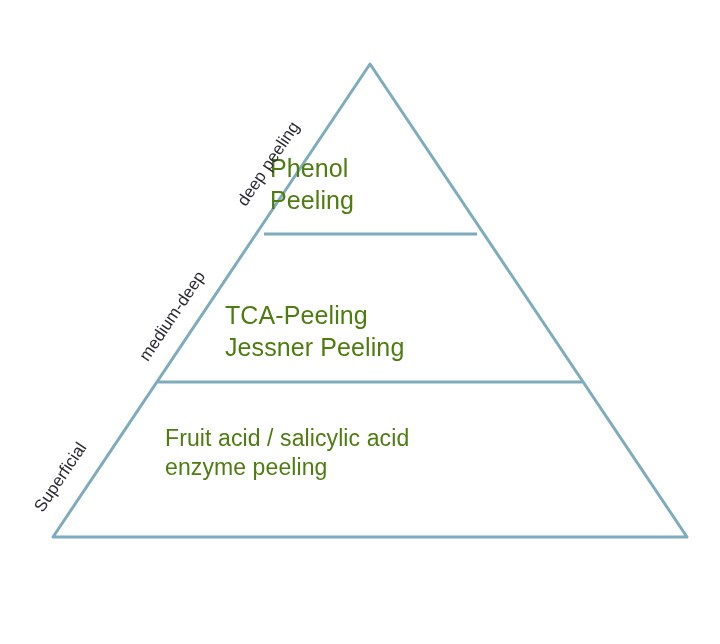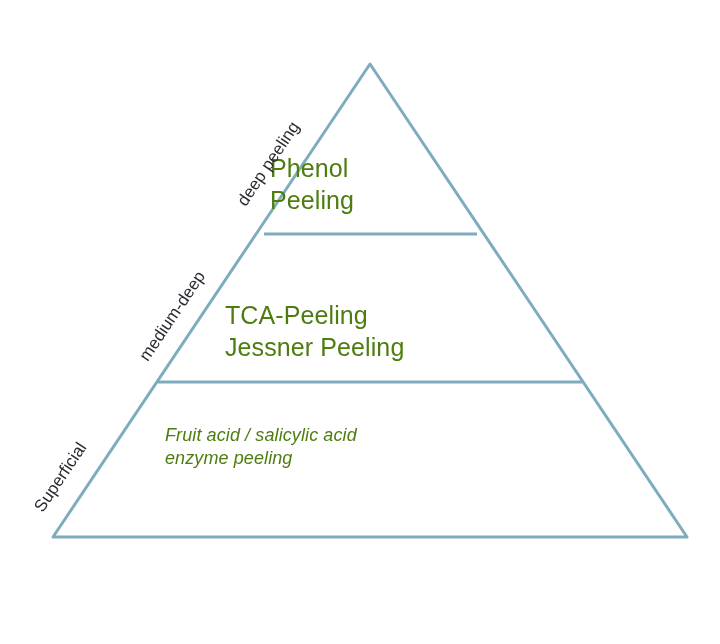--- a/index.html
+++ b/index.html
@@ -43,22 +43,21 @@
     left: 225px;
     top: 275px;
     width: 290px;
     font-size: 25px;
     margin-top: 24px;
   }
   #tier-text-bottom {
     left: 165px;
     top: 424px;
     width: 410px;
-    font-size: 18px;
-    font-style: italic;
+    font-size: 23px;
   }
   .depth-label {
     position: absolute;
     color: #2a2a32;
     font-size: 17px;
     white-space: nowrap;
     transform-origin: left bottom;
   }
   #depth-label-deep {
     left: 250px;

